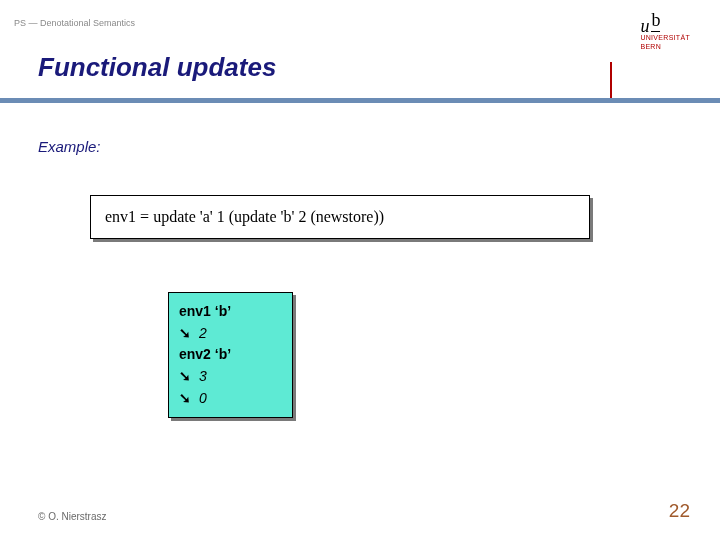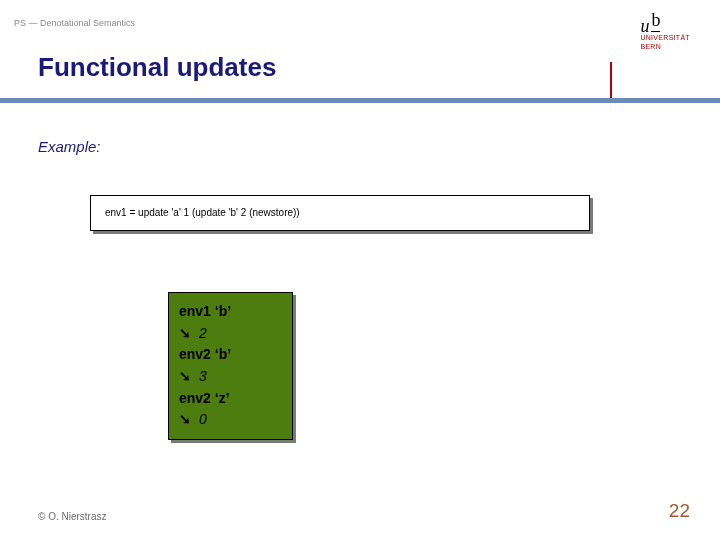--- a/index.html
+++ b/index.html
@@ -18,20 +18,21 @@
     font-size: 9px;
     color: #8a8a8a;
   }
   .title {
     position: absolute;
     top: 52px;
     left: 38px;
     font-size: 26px;
     font-weight: bold;
     color: #1a1a7a;
+    font-style: italic;
   }
   .logo {
     position: absolute;
     top: 10px;
     right: 30px;
     text-align: left;
   }
   .logo .ub {
     font-family: Georgia, 'Times New Roman', serif;
   }
@@ -83,31 +84,31 @@
     position: absolute;
     top: 195px;
     left: 90px;
     width: 500px;
     background: #ffffff;
     border: 1.5px solid #000;
     box-shadow: 3px 3px 0 #7a7a7a;
     padding: 10px 14px;
   }
   .codebox1 .line {
-    font-size: 10px;
-    font-family: Liberation Sans, sans-serif;
+    font-size: 16px;
+    font-family: Liberation Serif, serif;
     line-height: 1.4;
     color: #000;
   }
   .codebox2 {
     position: absolute;
     top: 292px;
     left: 168px;
     width: 125px;
-    background: #4d7c0f;
+    background: #5eead4;
     border: 1.5px solid #000;
     box-shadow: 3px 3px 0 #7a7a7a;
     padding: 8px 10px 8px 10px;
   }
   .codebox2 .row {
     font-size: 14px;
     font-weight: bold;
     line-height: 1.55;
     color: #000;
     white-space: nowrap;
@@ -160,18 +161,17 @@
 
 <div class="codebox1">
   <div class="line">env1 = update 'a' 1 (update 'b' 2 (newstore))</div>
 </div>
 
 <div class="codebox2">
   <div class="row">env1 ‘b’</div>
   <div class="row"><span class="arrow">➘</span> <span class="val">2</span></div>
   <div class="row">env2 ‘b’</div>
   <div class="row"><span class="arrow">➘</span> <span class="val">3</span></div>
-  <div class="row">env2 ‘z’</div>
   <div class="row"><span class="arrow">➘</span> <span class="val">0</span></div>
 </div>
 
 <div class="footer">© O. Nierstrasz</div>
 <div class="pagenum">22</div>
 
 </body></html>

